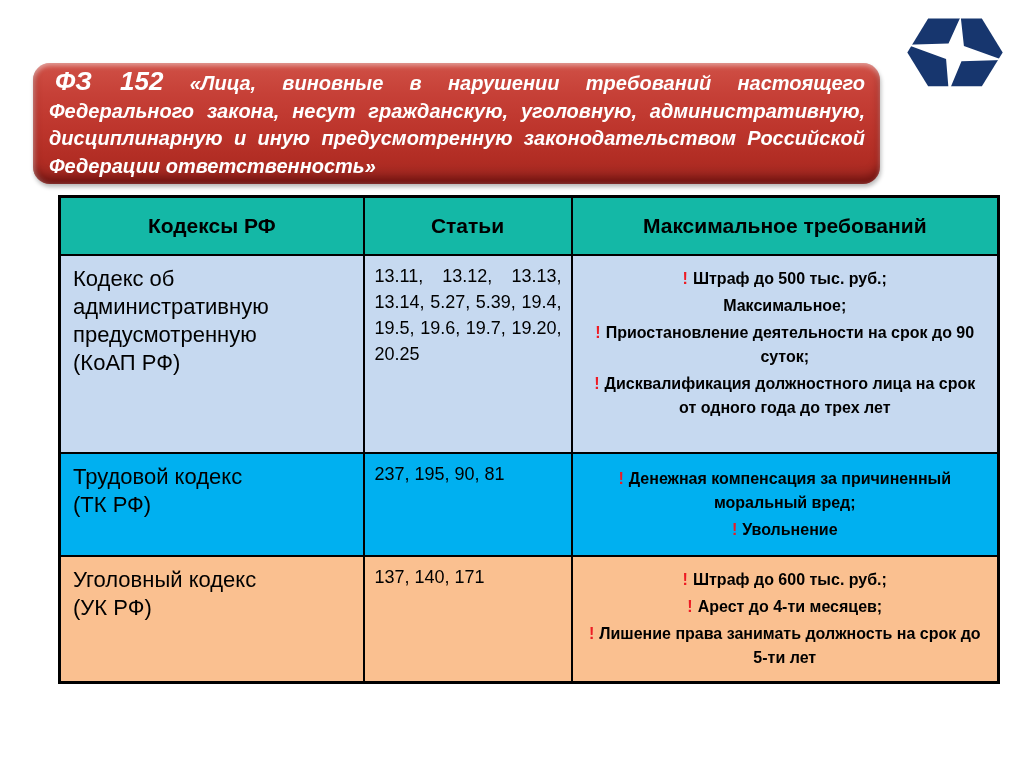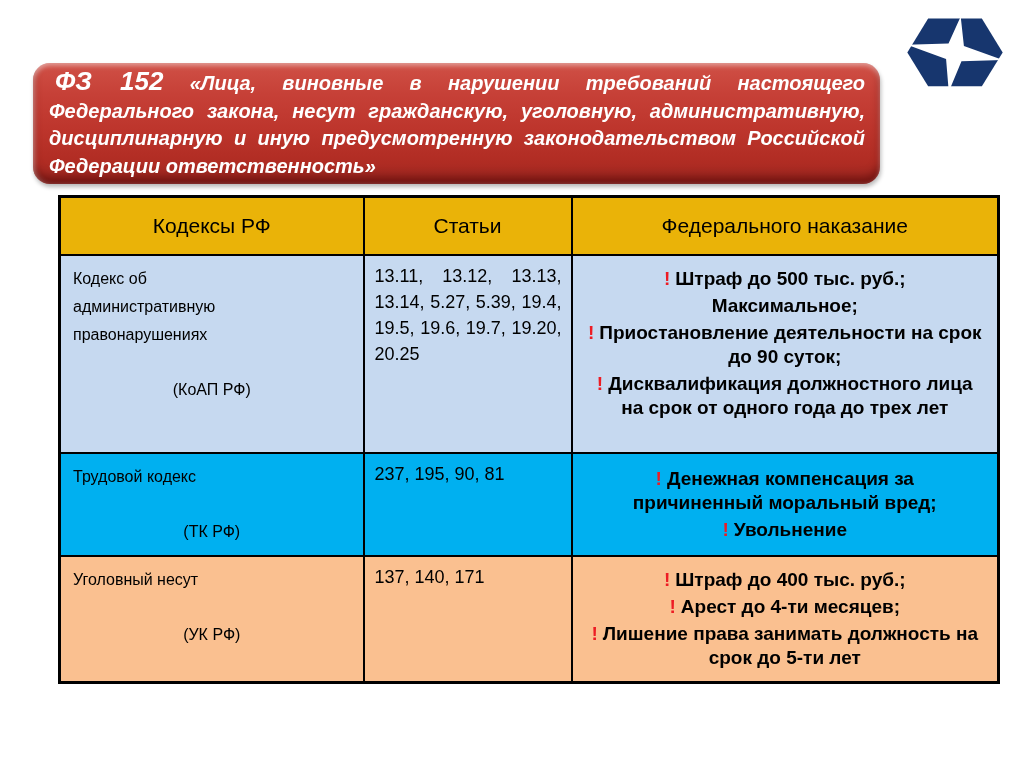--- a/index.html
+++ b/index.html
@@ -37,28 +37,28 @@
     border-collapse:collapse; table-layout:fixed; width:939px;
     border:3px solid #000;
   }
   table.law-table td { border:2px solid #000; overflow:hidden; }
   col.c1 { width:304px; } col.c2 { width:208px; } col.c3 { width:427px; }
   tr.hdr { height:58px; }
   tr.r1  { height:198px; }
   tr.r2  { height:100px; }
   tr.r3  { height:122px; }
   tr.hdr td {
-    background:#eab308; font-weight:normal; font-size:21px;
+    background:#14b8a6; font-weight:bold; font-size:21px;
     text-align:center; vertical-align:middle; color:#000;
   }
   td.code, td.articles { vertical-align:top; color:#000; }
-  td.code { font-size:16px; line-height:28px; padding:9px 12px 8px 12px; }
-  td.code .abbr { margin-top:27px;text-align:center; }
+  td.code { font-size:22px; line-height:28px; padding:9px 12px 8px 12px; }
+  td.code .abbr { margin-top:0; }
   td.articles { font-size:18px; line-height:26px; padding:7px 9px 16px 10px; text-align:justify;margin-left:23px; }
-  td.pun { font-weight:bold; font-size:19px; line-height:24px; text-align:center; color:#000; }
+  td.pun { font-weight:bold; font-size:16px; line-height:24px; text-align:center; color:#000; }
   td.pun p { margin:3px 0; }
   td.pun.v-top { vertical-align:top; padding:8px 15px; }
   td.pun.v-mid { vertical-align:middle; padding:10px 44px; }
   .mark { color:#ED1C24; margin-right:5px; }
   .mark:empty { margin-right:0; }
   tr.r1 td { background:#C6D9F0; }
   tr.r2 td { background:#00B0F0; }
   tr.r3 td { background:#FAC090; }
 </style>
 </head>
@@ -79,28 +79,28 @@
 <table class="law-table">
   <colgroup>
       <col class="c1">
       <col class="c2">
       <col class="c3">
     </colgroup>
   <tbody>
       <tr class="hdr">
     <td>Кодексы РФ</td>
     <td>Статьи</td>
-    <td>Федерального наказание</td>
+    <td>Максимальное требований</td>
   </tr>
 
   <tr class="r1">
     <td class="code">
       <div>Кодекс об</div>
       <div>административную</div>
-      <div>правонарушениях</div>
+      <div>предусмотренную</div>
       <div class="abbr">(КоАП РФ)</div>
     </td>
     <td class="articles">13.11, 13.12, 13.13, 13.14, 5.27, 5.39, 19.4, 19.5, 19.6, 19.7, 19.20, 20.25</td>
     <td class="pun v-top">
       <p><span class="mark">!</span><span>Штраф до 500 тыс. руб.;</span></p>
       <p><span class="mark"></span><span>Максимальное;</span></p>
       <p><span class="mark">!</span><span>Приостановление деятельности на срок до 90 суток;</span></p>
       <p><span class="mark">!</span><span>Дисквалификация должностного лица на срок от одного года до трех лет</span></p>
     </td>
   </tr>
@@ -112,24 +112,24 @@
     </td>
     <td class="articles">237, 195, 90, 81</td>
     <td class="pun v-mid">
       <p><span class="mark">!</span><span>Денежная компенсация за причиненный моральный вред;</span></p>
       <p><span class="mark">!</span><span>Увольнение</span></p>
     </td>
   </tr>
 
   <tr class="r3">
     <td class="code">
-      <div>Уголовный несут</div>
+      <div>Уголовный кодекс</div>
       <div class="abbr">(УК РФ)</div>
     </td>
     <td class="articles">137, 140, 171</td>
     <td class="pun v-top">
-      <p><span class="mark">!</span><span>Штраф до 400 тыс. руб.;</span></p>
+      <p><span class="mark">!</span><span>Штраф до 600 тыс. руб.;</span></p>
       <p><span class="mark">!</span><span>Арест до 4-ти месяцев;</span></p>
       <p><span class="mark">!</span><span>Лишение права занимать должность на срок до 5-ти лет</span></p>
     </td>
   </tr>
 </tbody>
   </table>
 
 </body></html>

